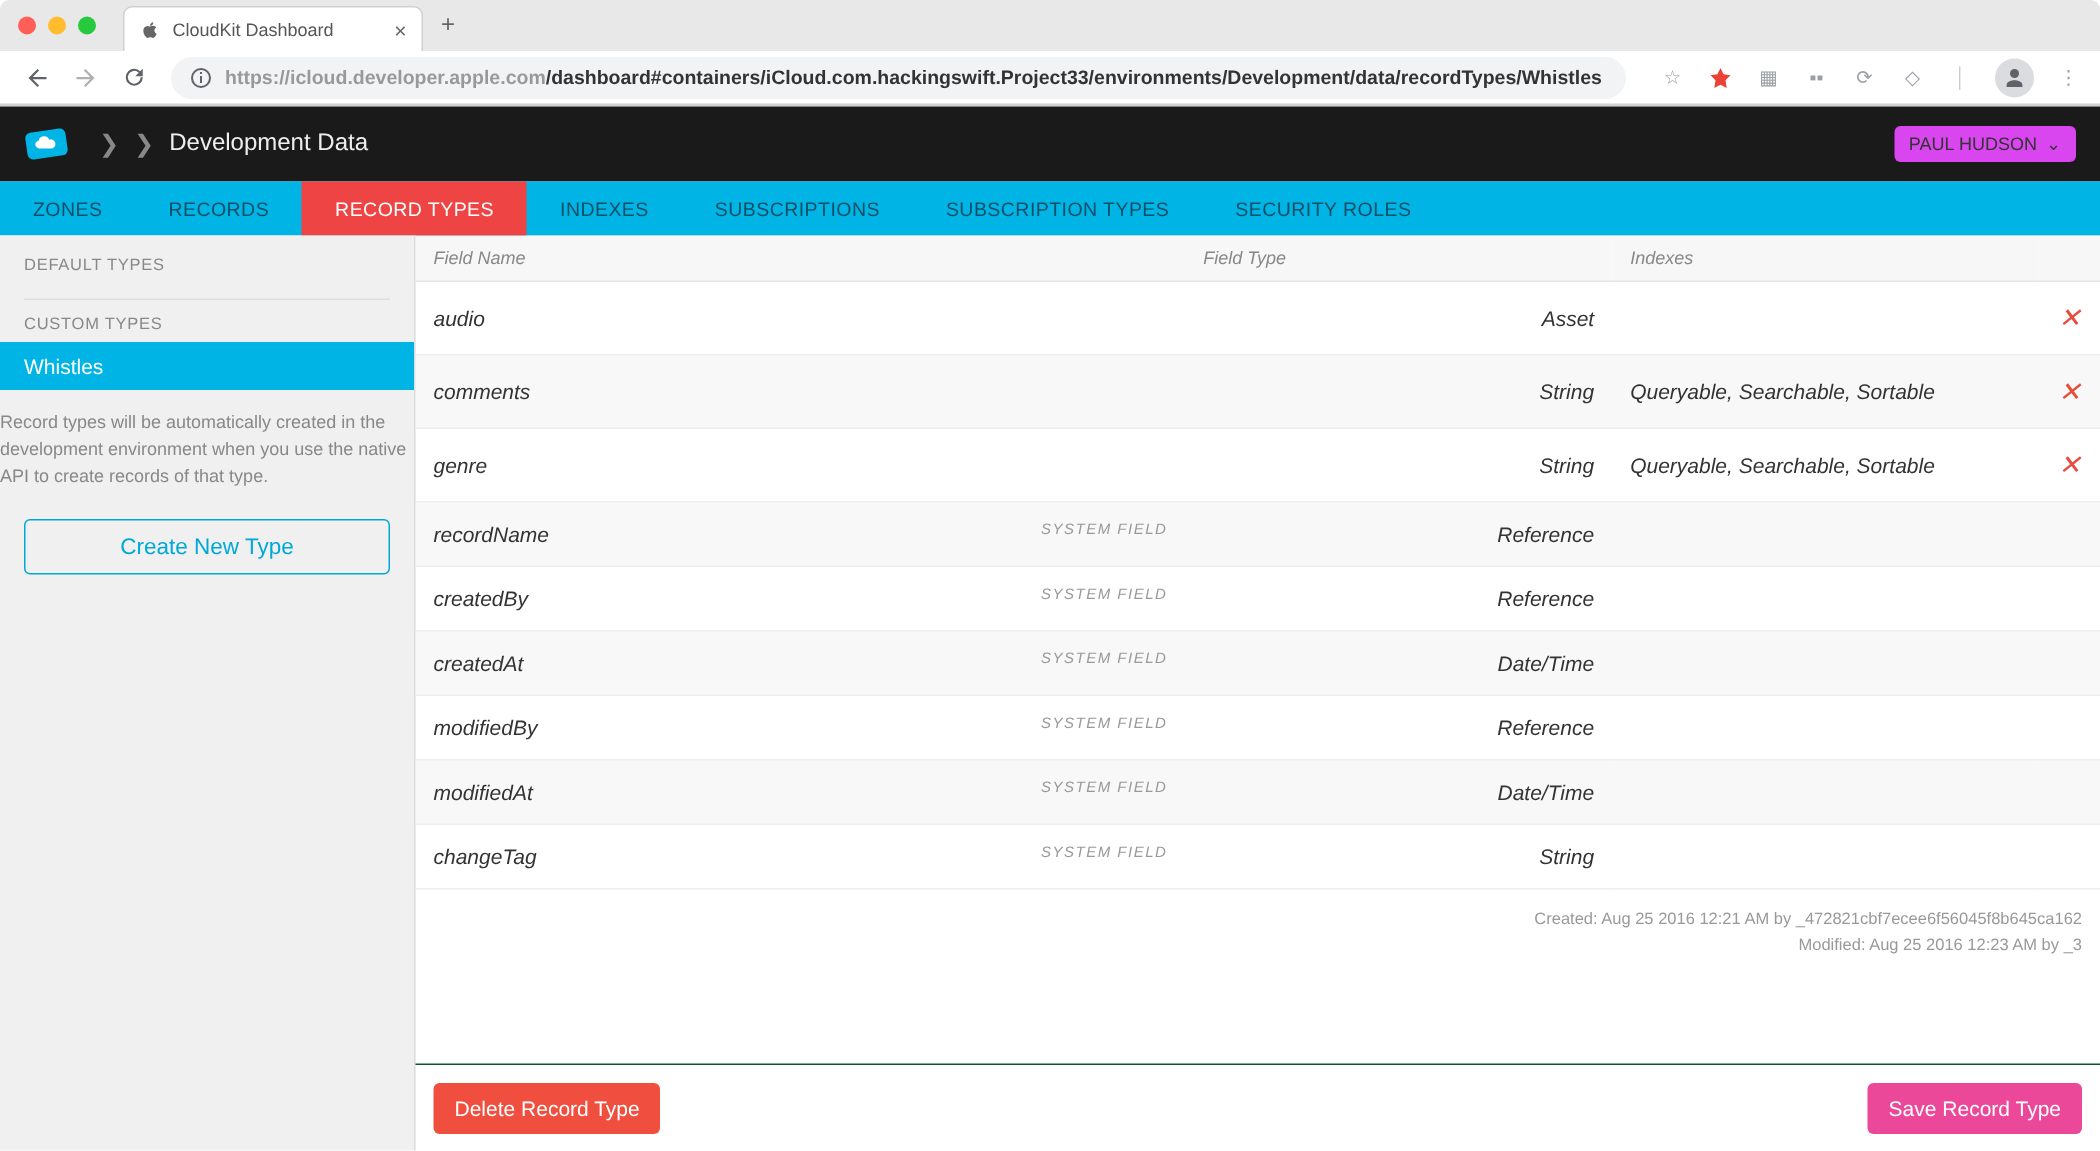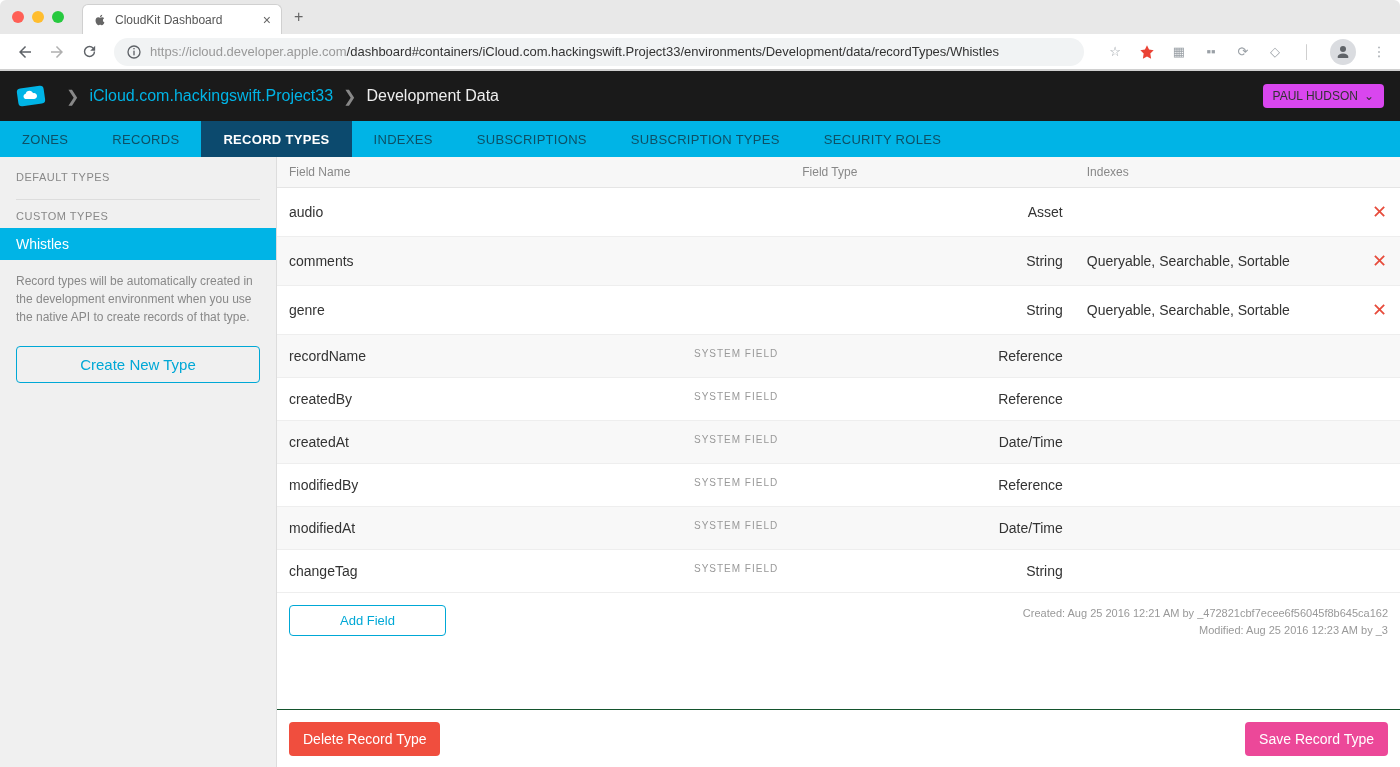--- a/index.html
+++ b/index.html
@@ -15,21 +15,21 @@
     .tl.green { background: #27c93f; }
     .tab { display: flex; align-items: center; background: #fff; border-radius: 6px 6px 0 0; height: 30px; padding: 0 36px 0 10px; margin-top: 4px; position: relative; width: 200px; border: 1px solid #d0d0d0; border-bottom: none;}
     .tab-favicon { width: 14px; height: 14px; margin-right: 8px; color: #666; }
     .tab-title { font-size: 12px; color: #555; white-space: nowrap; overflow: hidden; text-overflow: ellipsis; }
     .tab-close { position: absolute; right: 10px; font-size: 14px; color: #666; }
     .new-tab { margin-left: 12px; color: #666; font-size: 16px; }
     
     .url-bar { display: flex; align-items: center; height: 36px; padding: 0 12px; gap: 6px; background: #fff; border-bottom: 1px solid #d0d0d0;}
     .nav-btn { width: 26px; height: 26px; display: flex; align-items: center; justify-content: center; color: #5f6368; border-radius: 50%; }
     .nav-btn.disabled { color: #b0b0b0; }
-    .url-field { flex: 1; display: flex; align-items: center; background: #f1f3f4; border-radius: 14px; height: 28px; padding: 0 12px; margin: 0 6px; }
+    .url-field { flex: 1; display: flex; align-items: center; background: #f1f3f4; border-radius: 14px; height: 28px; padding: 0 12px; margin: 0 6px; font-weight: bold; }
     .url-info { width: 16px; height: 16px; margin-right: 8px; color: #5f6368; }
     .url-text { font-size: 13px; color: #999; white-space: nowrap; overflow: hidden; }
     .url-text .dark { color: #333; }
     .toolbar-icons { display: flex; align-items: center; gap: 14px; margin-left: 10px; }
     .toolbar-icon { color: #9aa0a6; width: 18px; height: 18px; display:flex; align-items:center; justify-content:center;}
     .toolbar-icon.red { color: #ea4335; }
     .avatar-circle { width: 26px; height: 26px; border-radius: 50%; background: #dadce0; display: flex; align-items: center; justify-content: center; color: #5f6368; }
     
     
     .app-header { background: #1a1a1a; color: #fff; height: 50px; display: flex; align-items: center; padding: 0 16px; }
@@ -37,38 +37,38 @@
     .breadcrumb { display: flex; align-items: center; gap: 10px; font-size: 16px; }
     .breadcrumb-chevron { color: #888; }
     .breadcrumb-link { color: #00b4e6; }
     .breadcrumb-current { color: #eee; }
     .header-spacer { flex: 1; }
     .user-menu { background: #d946ef; color: #333; padding: 5px 10px; border-radius: 4px; font-size: 12px; font-weight: 500; display: flex; align-items: center; gap: 6px; }
     
     
     .nav-tabs { background: #00b4e6; display: flex; height: 36px; }
     .nav-tab { padding: 0 22px; display: flex; align-items: center; color: #0d5066; font-size: 13px; font-weight: 500; letter-spacing: 0.3px; }
-    .nav-tab.active { background: #0c4a6e; color: #fff; font-weight: bold; }
+    .nav-tab.active { background: #ef4444; color: #fff; }
     
     
     .main-layout { display: flex; height: calc(767px - 34px - 36px - 50px - 36px); }
     
     
     .sidebar { width: 277px; background: #f0f0f0; border-right: 1px solid #ddd; padding: 14px 0 0 0; }
     .sidebar-section-header { font-size: 11px; color: #888; letter-spacing: 0.5px; padding: 0 16px 6px; }
     .sidebar-item { padding: 8px 16px; font-size: 14px; color: #333; }
     .sidebar-item.selected { background: #00b4e6; color: #fff; }
     .sidebar-divider { margin: 10px 16px; border-top: 1px solid #ddd; }
-    .sidebar-help { padding: 12px 16px; font-size: 12px; color: #888; line-height: 1.5; }
+    .sidebar-help { padding: 12px 0; font-size: 12px; color: #888; line-height: 1.5; }
     .create-type-btn { margin: 8px 16px; border: 1px solid #00a8d6; color: #00a8d6; background: transparent; border-radius: 4px; padding: 9px 0; font-size: 15px; text-align: center; width: calc(100% - 32px); }
     
     
     .content { flex: 1; display: flex; flex-direction: column; }
     .table-wrapper { flex: 1; overflow: auto; }
-    .field-table { width: 100%; border-collapse: collapse; }
+    .field-table { width: 100%; border-collapse: collapse; font-style: italic; }
     .field-table thead th { text-align: left; font-size: 12px; font-weight: 400; color: #888; padding: 8px 12px; background: #f7f7f7; border-bottom: 1px solid #e5e5e5; }
     .field-table td { padding: 13px 12px; font-size: 14px; color: #333; border-bottom: 1px solid #eee; }
     .field-table tr.even td { background: #f8f8f8; }
     .col-name { width: 505px; }
     .col-type { width: 280px; text-align: right; }
     .col-indexes { width: 280px; }
     .col-action { width: 40px; text-align: center; }
     .system-badge { float: right; font-size: 10px; color: #999; letter-spacing: 1px; font-weight: 500; }
     .delete-x { color: #e74c3c; font-size: 18px; font-weight: 400; }
     
@@ -154,21 +154,20 @@
 
 <div class="app-header">
   <span class="cloud-logo">
     <svg viewBox="0 0 40 40" width="30" height="30">
         <rect x="2" y="8" width="36" height="24" rx="5" fill="#00b4e6" transform="rotate(-8 20 20)"></rect>
         <path fill="#fff" d="M14 24c-2 0-4-1.5-4-3.5 0-1.8 1.3-3.2 3-3.5.3-2.5 2.4-4 5-4 2.2 0 4 1.4 4.7 3.3.4-.1.8-.2 1.3-.2 2.2 0 4 1.8 4 4s-1.8 4-4 4H14z"></path>
       </svg>
   </span>
   <div class="breadcrumb">
     <span class="breadcrumb-chevron">❯</span>
-    <span class="breadcrumb-link">iCloud.com.hackingswift.Project33</span>
     <span class="breadcrumb-chevron">❯</span>
     <span class="breadcrumb-current">Development Data</span>
   </div>
   <div class="header-spacer"></div>
   <div class="user-menu">
     <span>PAUL HUDSON</span>
     <span>⌄</span>
   </div>
 </div>
 
@@ -256,21 +255,20 @@
             </tr>
             <tr>
               <td class="col-name">changeTag<span class="system-badge">SYSTEM FIELD</span></td>
               <td class="col-type">String</td>
               <td class="col-indexes"></td>
               <td class="col-action"></td>
             </tr>
           </tbody>
       </table>
       <div class="below-table">
-        <button class="add-field-btn">Add Field</button>
         <div class="meta-info">
           <div>Created:  Aug 25 2016 12:21 AM  by _472821cbf7ecee6f56045f8b645ca162</div>
           <div>Modified:  Aug 25 2016 12:23 AM  by _3</div>
         </div>
       </div>
     </div>
     <div class="footer">
       <button class="delete-btn">Delete Record Type</button>
       <button class="save-btn">Save Record Type</button>
     </div>

